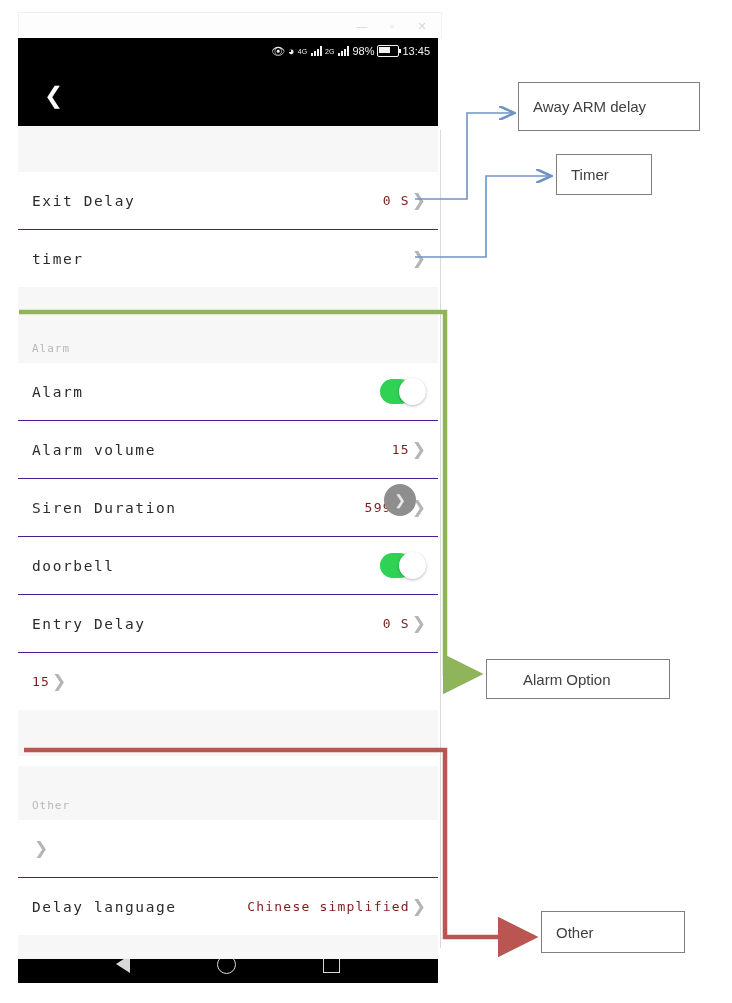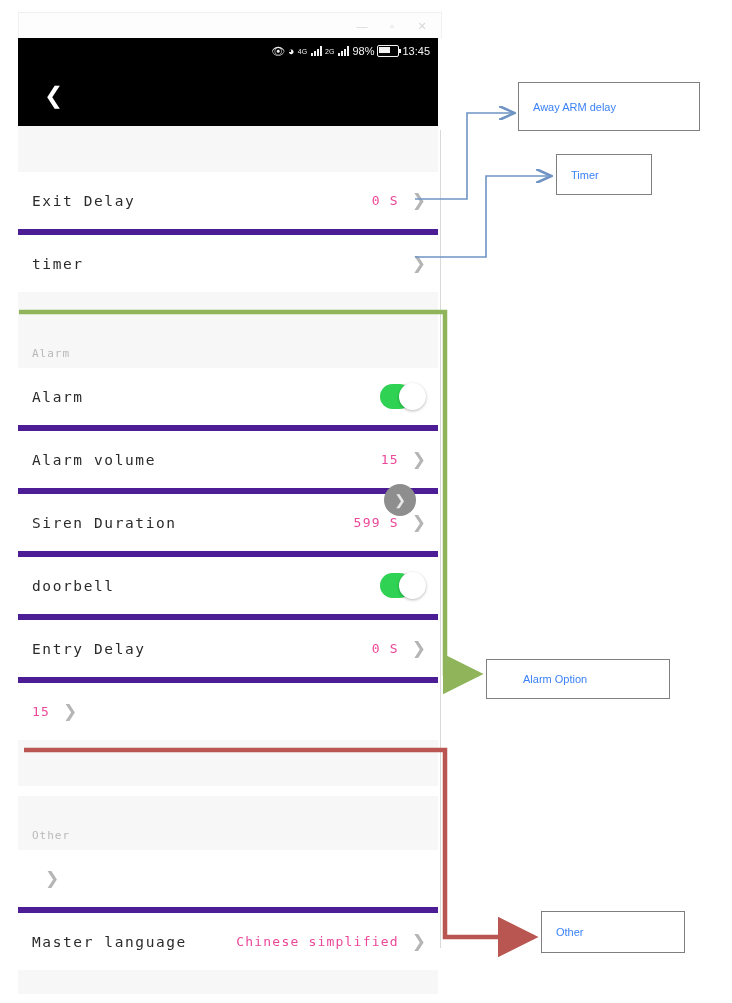--- a/index.html
+++ b/index.html
@@ -40,25 +40,25 @@
               font-family:"DejaVu Sans Mono",monospace;}
 
   
   #content{background:#ffffff;height:819px;position:relative;}
 
   .sec-gap{height:46px;background:#f7f7f7;}
   .sec-head{height:30px;background:#f7f7f7;display:flex;align-items:center;padding-left:14px;
             color:#b9b9b9;font-size:11px;letter-spacing:1px;font-family:"DejaVu Sans Mono",monospace;}
   .block{background:#fff;}
   .row{height:57px;display:flex;align-items:center;padding:0 12px 0 14px;
-       border-bottom:6px solid #4c1d95;position:relative;background:#fff;}
+       border-bottom:1px solid #4c1d95;position:relative;background:#fff;}
   .row:last-child{border-bottom:none;}
   .row .lbl{flex:1;color:#2b2b2b;font-size:14.5px;letter-spacing:1.6px;
             font-family:"DejaVu Sans Mono",monospace;}
-  .row .val{color:#ec4899;font-size:13px;letter-spacing:1.2px;margin-right:13px;
+  .row .val{color:#7f1d1d;font-size:13px;letter-spacing:1.2px;margin-right:2px;
             font-family:"DejaVu Sans Mono",monospace;}
   .chev{color:#b5b5b5;font-size:17px;line-height:1;font-family:"DejaVu Sans",sans-serif;}
 
   .toggle{width:46px;height:25px;border-radius:13px;background:#e9e9e9;position:relative;}
   .toggle .fill{position:absolute;left:0;top:0;width:32px;height:25px;border-radius:13px;background:#2fd253;}
   .toggle .knob{position:absolute;right:0;top:-1px;width:27px;height:27px;border-radius:50%;
                 background:#fff;box-shadow:0 1px 3px rgba(0,0,0,.28);}
 
   #fab{position:absolute;left:366px;top:358px;width:32px;height:32px;border-radius:50%;
        background:#8e8e8e;display:flex;align-items:center;justify-content:center;
@@ -71,21 +71,21 @@
   .nav-back{width:0;height:0;border-top:9px solid transparent;border-bottom:9px solid transparent;border-right:14px solid #d8d8d8;}
   .nav-home{width:17px;height:17px;border:1.6px solid #d8d8d8;border-radius:50%;}
   .nav-recent{width:15px;height:15px;border:1.6px solid #d8d8d8;}
 
   
   #edge-line{position:absolute;left:440px;top:130px;width:1px;height:818px;background:#d9d9d9;}
 
   
   .callout{position:absolute;background:#fff;border:1px solid #7f7f7f;
            display:flex;align-items:center;padding-left:14px;
-           font-size:11px;color:#3b82f6;font-family:"Liberation Sans",sans-serif;}
+           font-size:15px;color:#404040;font-family:"Liberation Sans",sans-serif;}
   #box-away{left:518px;top:82px;width:166px;height:47px;}
   #box-timer{left:556px;top:154px;width:80px;height:39px;}
   #box-alarmopt{left:486px;top:659px;width:146px;height:38px;padding-left:36px;}
   #box-other{left:541px;top:911px;width:128px;height:40px;}
 
   svg#annot{position:absolute;left:0;top:0;width:732px;height:1003px;pointer-events:none;}
 </style>
 </head>
 <body>
 
@@ -191,21 +191,21 @@
     <div class="white-gap"></div>
 
     <div class="sec-gap" style="height:24px"></div>
     <div class="sec-head">Other</div>
     <div class="block">
       <div class="row">
         <span class="val"></span>
         <span class="chev">❯</span>
       </div>
       <div class="row">
-        <span class="lbl">Master language</span>
+        <span class="lbl">Delay language</span>
         <span class="val">Chinese simplified</span>
         <span class="chev">❯</span>
       </div>
     </div>
     <div class="sec-gap" style="height:24px"></div>
 
     <div id="fab">❯</div>
   </div>
 
   <div id="navbar">

